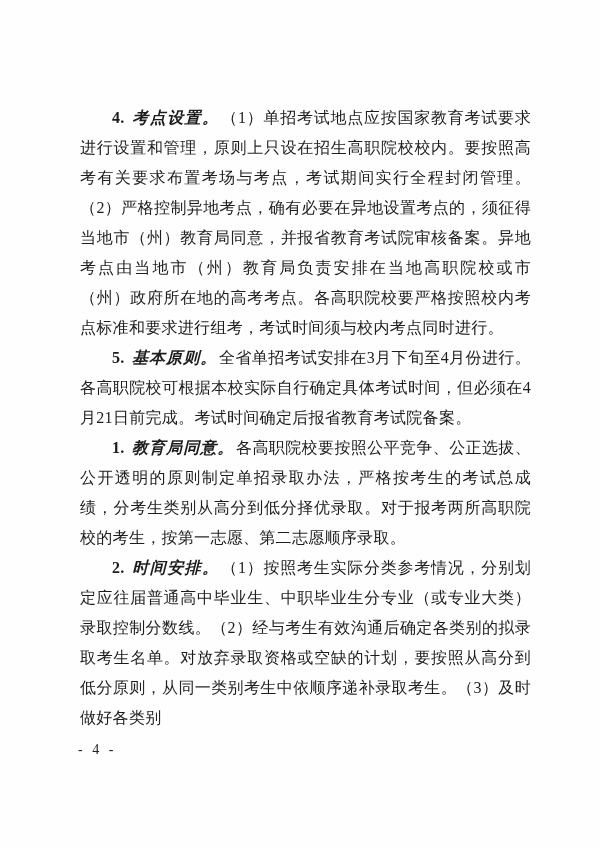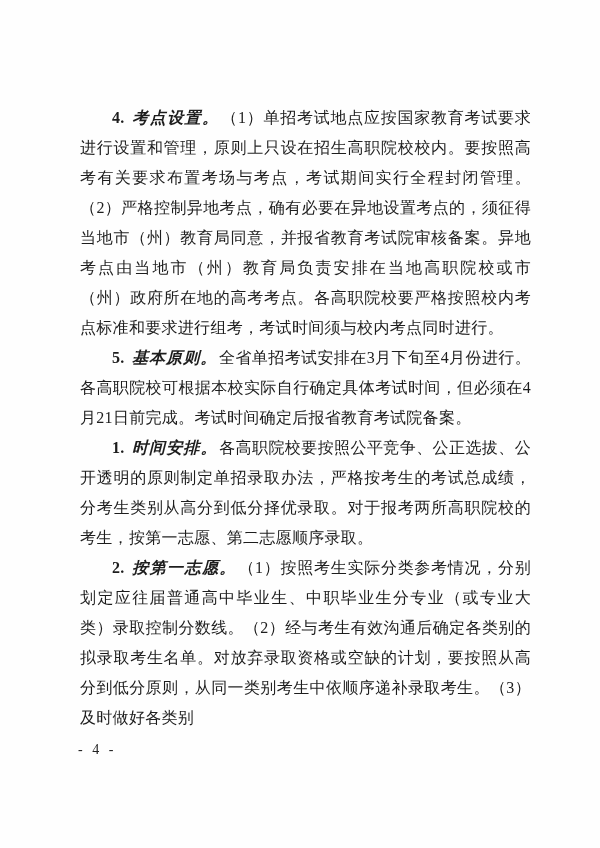--- a/index.html
+++ b/index.html
@@ -64,21 +64,21 @@
 
 <div class="page">
 
   <div class="content">
 
     <p><span class="lead-num">4.</span><span class="lead-title">考点设置。</span><span>（1）单招考试地点应按国家教育考试要求进行设置和管理，原则上只设在招生高职院校校内。要按照高考有关要求布置考场与考点，考试期间实行全程封闭管理。（2）严格控制异地考点，确有必要在异地设置考点的，须征得当地市（州）教育局同意，并报省教育考试院审核备案。异地考点由当地市（州）教育局负责安排在当地高职院校或市（州）政府所在地的高考考点。各高职院校要严格按照校内考点标准和要求进行组考，考试时间须与校内考点同时进行。</span></p>
 
     <p><span class="lead-num">5.</span><span class="lead-title">基本原则。</span><span>全省单招考试安排在3月下旬至4月份进行。各高职院校可根据本校实际自行确定具体考试时间，但必须在4月21日前完成。考试时间确定后报省教育考试院备案。</span></p>
 
 
-    <p><span class="lead-num">1.</span><span class="lead-title">时间安排。</span><span>各高职院校要按照公平竞争、公正选拔、公开透明的原则制定单招录取办法，严格按考生的考试总成绩，分考生类别从高分到低分择优录取。对于报考两所高职院校的考生，按第一志愿、第二志愿顺序录取。</span></p>
+    <p><span class="lead-num">1.</span><span class="lead-title">教育局同意。</span><span>各高职院校要按照公平竞争、公正选拔、公开透明的原则制定单招录取办法，严格按考生的考试总成绩，分考生类别从高分到低分择优录取。对于报考两所高职院校的考生，按第一志愿、第二志愿顺序录取。</span></p>
 
-    <p><span class="lead-num">2.</span><span class="lead-title">按第一志愿。</span><span>（1）按照考生实际分类参考情况，分别划定应往届普通高中毕业生、中职毕业生分专业（或专业大类）录取控制分数线。（2）经与考生有效沟通后确定各类别的拟录取考生名单。对放弃录取资格或空缺的计划，要按照从高分到低分原则，从同一类别考生中依顺序递补录取考生。（3）及时做好各类别</span></p>
+    <p><span class="lead-num">2.</span><span class="lead-title">时间安排。</span><span>（1）按照考生实际分类参考情况，分别划定应往届普通高中毕业生、中职毕业生分专业（或专业大类）录取控制分数线。（2）经与考生有效沟通后确定各类别的拟录取考生名单。对放弃录取资格或空缺的计划，要按照从高分到低分原则，从同一类别考生中依顺序递补录取考生。（3）及时做好各类别</span></p>
 
   </div>
 
   <div class="page-number">- 4 -</div>
 
 </div>
 
 </body></html>

